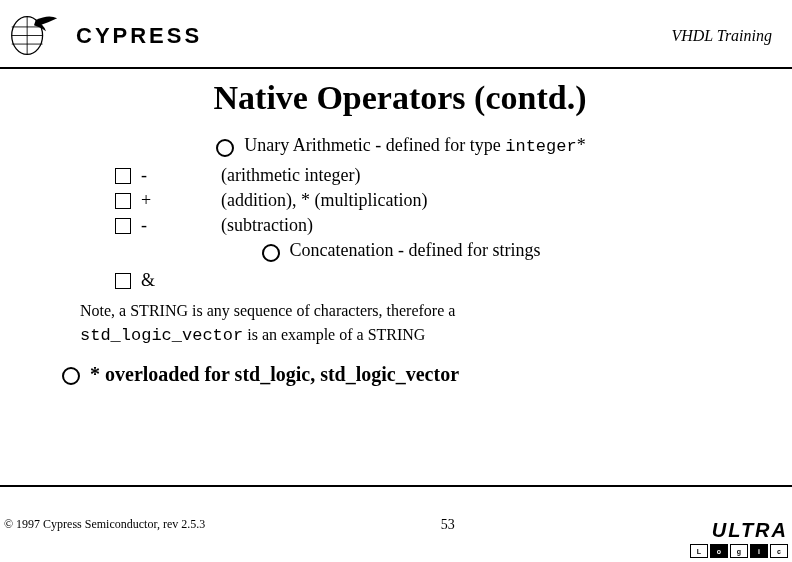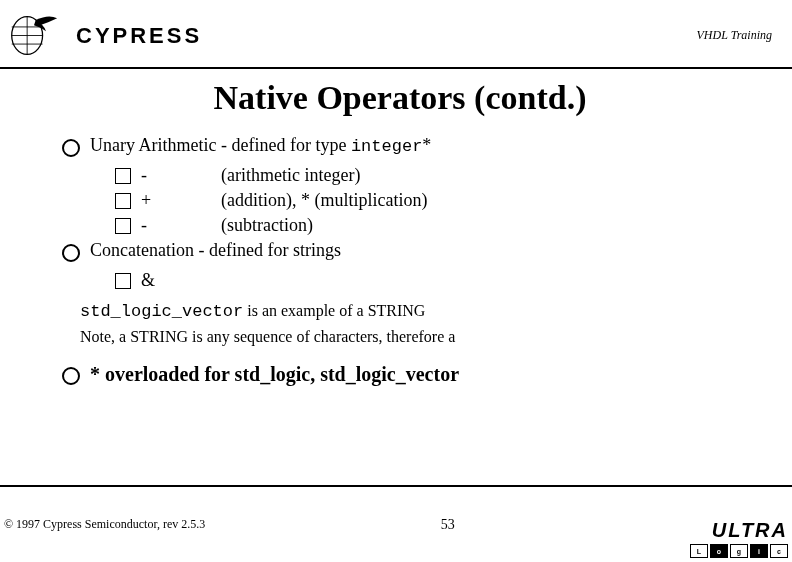--- a/index.html
+++ b/index.html
@@ -45,21 +45,21 @@
     .cypress-text {
       font-family: Arial, sans-serif;
       font-size: 22px;
       font-weight: bold;
       letter-spacing: 3px;
       color: #000;
     }
 
     .header-title {
       font-family: 'Times New Roman', Times, serif;
-      font-size: 12px;
+      font-size: 16px;
       font-style: italic;
       color: #000;
       text-align: right;
     }
 
     
     .content {
       padding: 10px 52px 10px 60px;
     }
 
@@ -70,20 +70,21 @@
       margin-bottom: 18px;
       text-align: center;
     }
 
     .bullet-main {
       display: flex;
       align-items: flex-start;
       margin-bottom: 6px;
       font-size: 18px;
       color: #000;
+      justify-content: center;
     }
 
     .bullet-main .bullet-icon {
       width: 22px;
       height: 22px;
       margin-right: 8px;
       margin-top: 2px;
       flex-shrink: 0;
     }
 
@@ -284,24 +285,24 @@
       </span>
     </div>
 
     <div class="bullet-sub">
       <div class="sub-icon"></div>
       <span class="sub-label">&amp;</span>
       <span class="sub-desc"></span>
     </div>
 
     <div class="note-text">
+      <div>Note, a STRING is any sequence of characters, therefore a</div>
       <div>
         <span class="mono">std_logic_vector</span> is an example of a STRING
       </div>
-      <div>Note, a STRING is any sequence of characters, therefore a</div>
     </div>
 
     <div class="overloaded-line">
       <svg class="bullet-icon" viewBox="0 0 22 22">
         <circle cx="11" cy="11" r="8" fill="none" stroke="#000" stroke-width="2"></circle>
       </svg>
       <span class="overloaded-text">* overloaded for std_logic, std_logic_vector</span>
     </div>
 
   </div>

